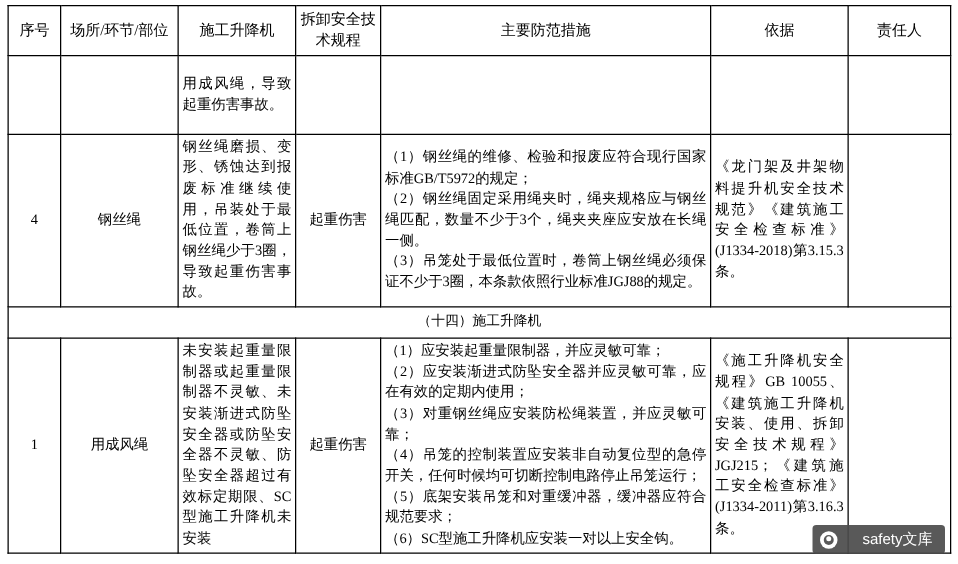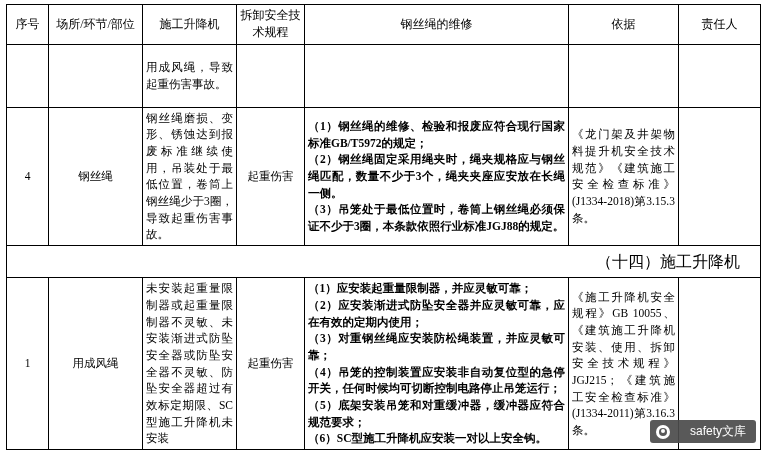--- a/index.html
+++ b/index.html
@@ -55,31 +55,30 @@
   td.factor, td.measure, td.basis {
     text-align: justify;
     text-justify: inter-ideograph;
     vertical-align: top;
   }
   td.factor {
     vertical-align: middle;
   }
   td.measure {
     padding: 3px 5px;
-    font-weight: bold;
   }
   td.basis {
     padding: 3px 4px;
     vertical-align: top;
   }
   td.person { }
   tr.section-row td {
-    text-align: right;
+    text-align: center;
     padding: 4px 20px;
-    font-size: 16px;
+    font-size: 11px;
   }
   .watermark {
     position: absolute;
     right: 10px;
     bottom: 8px;
     background: #4c4c4c;
     color: #ffffff;
     font-size: 12px;
     font-family: "Liberation Sans", sans-serif;
     padding: 3px 10px 3px 6px;
@@ -131,21 +130,21 @@
       <col class="c-measure">
       <col class="c-basis">
       <col class="c-person">
     </colgroup>
     <thead>
       <tr>
         <th>序号</th>
         <th>场所/环节/部位</th>
         <th>施工升降机</th>
         <th>拆卸安全技术规程</th>
-        <th>钢丝绳的维修</th>
+        <th>主要防范措施</th>
         <th>依据</th>
         <th>责任人</th>
       </tr>
     </thead>
     <tbody>
       <tr>
         <td class="seq"></td>
         <td class="place"></td>
         <td class="factor" style="height:58px;">用成风绳，导致起重伤害事故。</td>
         <td class="acc"></td>

